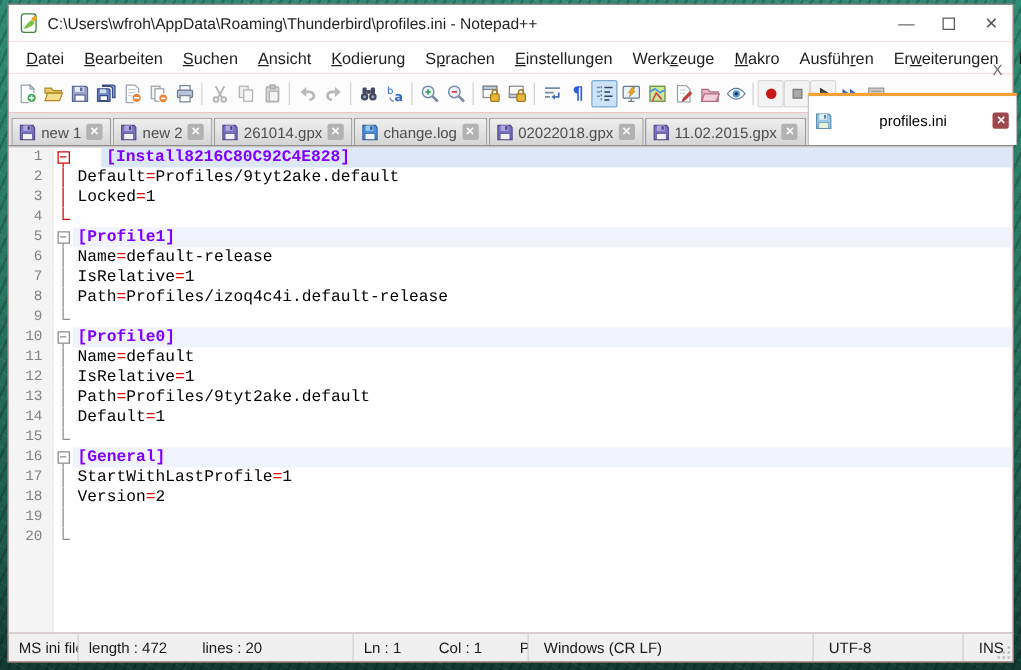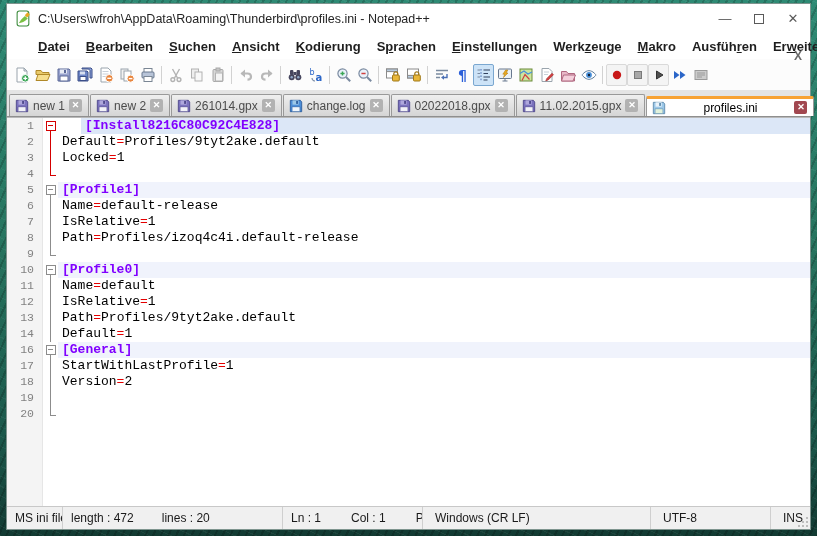--- a/index.html
+++ b/index.html
@@ -19,36 +19,36 @@
     background:#ef4444; border:1px solid #7E948E;
     display:flex; flex-direction:column;
   }
   
   .titlebar{height:29px; background:#fff; display:flex; align-items:center; flex:0 0 29px;}
   .app-icon{width:17px;height:17px;margin:0 6px 0 8px;flex:0 0 17px;}
   .title-text{font-size:12.5px;color:#242424;white-space:nowrap;overflow:hidden;flex:1;}
   .win-btn{width:34px;height:100%;display:flex;align-items:center;justify-content:center;color:#5a5a5a;font-size:13px;cursor:default;}
   .win-btn .sq{width:10px;height:10px;border:1px solid #5a5a5a;display:block;}
   
-  .menubar{height:26px;background:#fff;display:flex;align-items:center;padding-left:23px;flex:0 0 26px;position:relative;font-weight:bold;}
+  .menubar{height:26px;background:#fff;display:flex;align-items:center;padding-left:6px;flex:0 0 26px;position:relative;}
   .mi{font-size:13px;color:#1E1E1E;padding:3px 8px;white-space:nowrap;}
   .mi u{text-decoration:underline;}
   .menu-close-x{position:absolute;right:8px;bottom:-4px;font-size:12px;color:#6a6a6a;font-family:"Liberation Sans",sans-serif;}
   
   .toolbar{height:31px;background:#FCFCFC;display:flex;align-items:center;padding-left:4px;flex:0 0 31px;}
   .tb{width:21px;height:22px;display:flex;align-items:center;justify-content:center;border:1px solid transparent;border-radius:2px;}
   .tb svg{width:16px;height:16px;}
   .tb.active{background:#CDE3F7;border-color:#7AA7D0;}
   .tb.boxed{border-color:#D9D9D9;background:#F4F4F4;}
   .tb .glyph{font-size:14px;font-weight:bold;line-height:14px;}
   .tsep{width:1px;height:18px;background:#D2D2D2;margin:0 3px;}
   
   .tabbar{height:27px;background:#E4E4E4;display:flex;align-items:flex-end;padding-left:2px;border-bottom:1px solid #8F8F8F;flex:0 0 27px;}
   .tab{height:22px;display:flex;align-items:center;gap:4px;padding:0 6px 0 5px;background:linear-gradient(180deg,#EFEFEF,#D5D5D5);border:1px solid #999;border-bottom:none;border-radius:2px 2px 0 0;margin-right:1px;font-size:12px;color:#4c4c4c;white-space:nowrap;}
-  .tab.active{height:20px;background:#fff;color:#000;border-top:3px solid #F7A234;position:relative;z-index:2;gap:37px;}
+  .tab.active{height:42px;background:#fff;color:#000;border-top:3px solid #F7A234;position:relative;z-index:2;gap:37px;}
   .tab svg.fl{width:14px;height:14px;flex:0 0 14px;}
   .fl .body{fill:#7B72BE;stroke:#4A4488;stroke-width:1;}
   .fl .shutter{fill:#AFA8DC;} .fl .slot{fill:#4A4488;} .fl .label{fill:#F2F2F8;stroke:#4A4488;stroke-width:.6;}
   .fl.blue .body{fill:#4C8ED8;stroke:#2A5A9A;} .fl.blue .shutter{fill:#9CC8E8;} .fl.blue .slot{fill:#2A5A9A;} .fl.blue .label{fill:#EFF6FD;stroke:#2A5A9A;}
   .fl.saved .body{fill:#9CC8E8;stroke:#5A88AA;} .fl.saved .shutter{fill:#E8F2FA;} .fl.saved .slot{fill:#5A88AA;} .fl.saved .label{fill:#E2F2DC;stroke:#5A88AA;}
   .tx{width:13px;height:13px;border-radius:2px;background:#B2B2B2;color:#fff;font-size:9px;font-weight:bold;display:flex;align-items:center;justify-content:center;line-height:13px;}
   .tab.active .tx{background:#A14750;}
   
   .editor{flex:1;background:#fff;display:flex;flex-direction:column;overflow:hidden;border-top:1px solid #B9B9B9;}
   .row{display:flex;height:16px;flex:0 0 16px;font-family:"Liberation Mono",monospace;font-size:13px;line-height:16px;}
@@ -481,20 +481,25 @@
         <div class="row">
           <div class="num">13</div>
           <div class="fold line"></div>
           <div class="txt"><span>Path</span><span class="eq">=</span><span>Profiles/9tyt2ake.default</span></div>
         </div>
         <div class="row">
           <div class="num">14</div>
           <div class="fold line"></div>
           <div class="txt"><span>Default</span><span class="eq">=</span><span>1</span></div>
         </div>
+        <div class="row">
+          <div class="num">15</div>
+          <div class="fold end"></div>
+          <div class="txt"></div>
+        </div>
         <div class="row bg-sec">
           <div class="num">16</div>
           <div class="fold box">
             <i class="stem"></i>
           </div>
           <div class="txt"><span class="sec">[General]</span></div>
         </div>
         <div class="row">
           <div class="num">17</div>
           <div class="fold line"></div>

